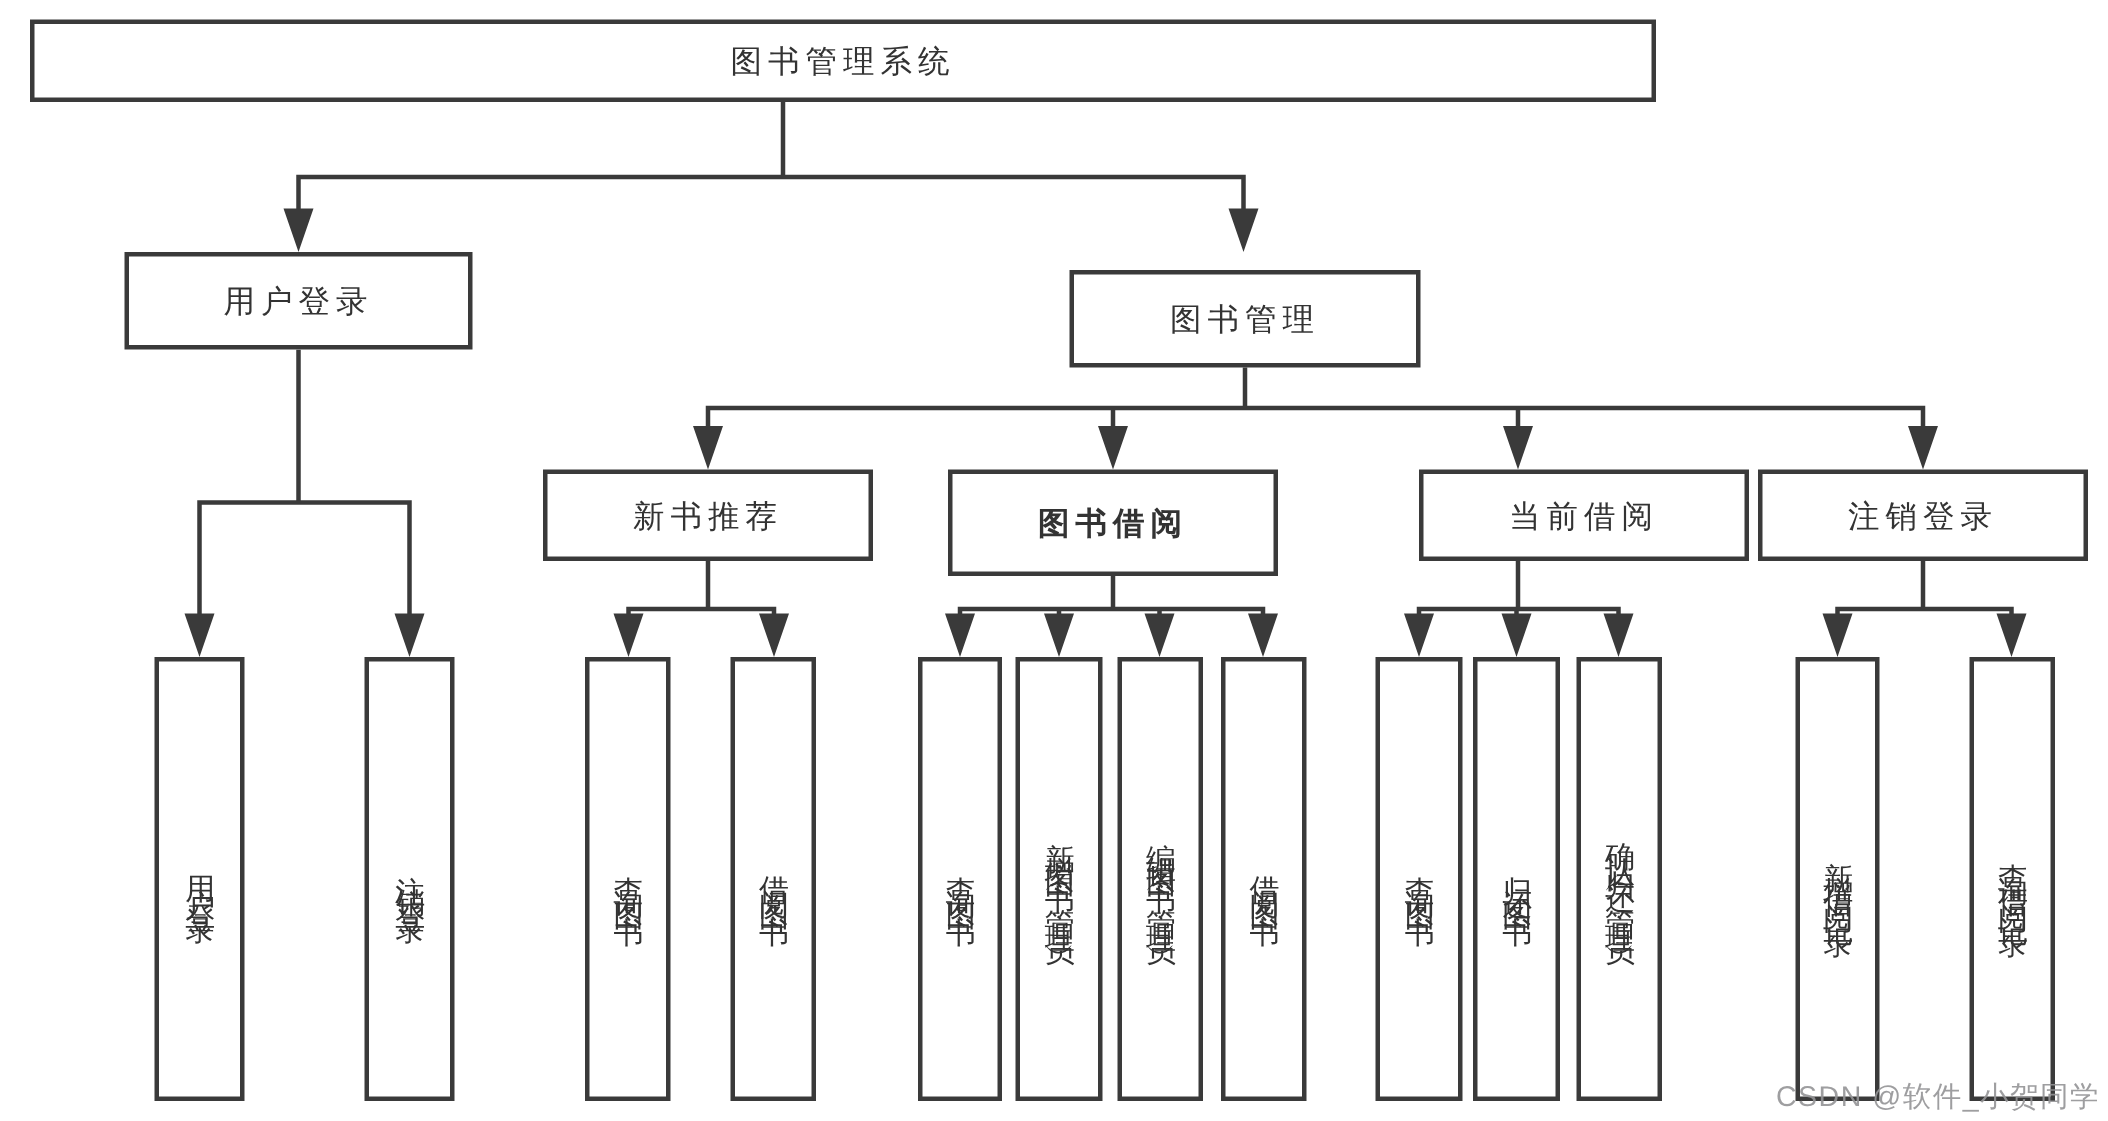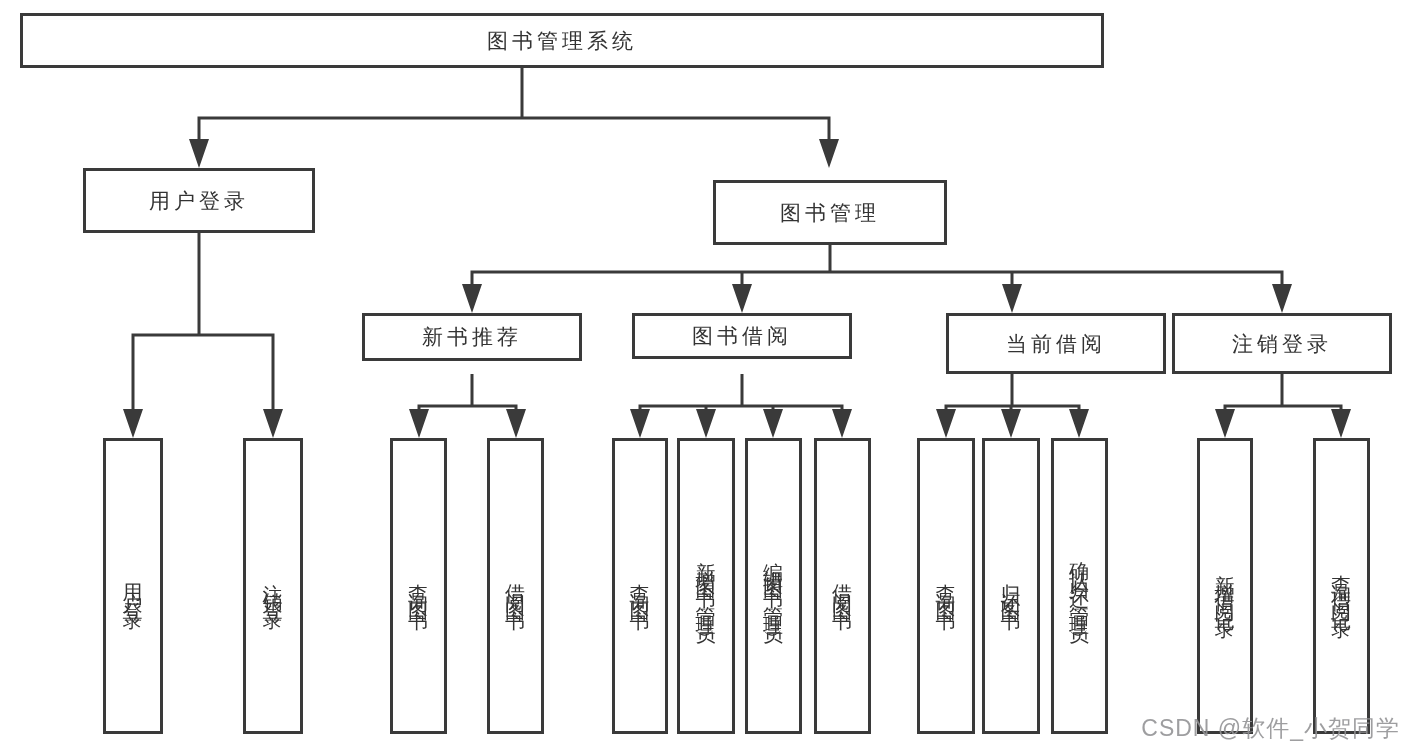--- a/index.html
+++ b/index.html
@@ -38,21 +38,21 @@
     text-orientation: mixed;
     font-size: 20px;
     letter-spacing: 9px;
     line-height: 1;
   }
   #watermark {
     position: absolute;
     right: 5px;
     bottom: 3px;
     z-index: 3;
-    font-size: 23px;
+    font-size: 19px;
     color: rgba(148, 148, 150, 0.9);
     letter-spacing: 1px;
     white-space: nowrap;
   }
 </style>
 </head>
 <body>
 
 <div id="canvas">
 
@@ -111,22 +111,22 @@
       M1069,409 H1089 L1079,438 Z
       M1215,409 H1235 L1225,438 Z
       M1331,409 H1351 L1341,438 Z"></path>
   </svg>
 
   <div class="node hbox" style="left:20px; top:13px; width:1084px; height:55px;">图书管理系统</div>
 
   <div class="node hbox" style="left:83px; top:168px; width:232px; height:65px;">用户登录</div>
   <div class="node hbox" style="left:713px; top:168px; width:234px; height:65px;margin-top:12px;">图书管理</div>
 
-  <div class="node hbox" style="left:362px; top:313px; width:220px; height:48px;">新书推荐</div>
-  <div class="node hbox" style="left:632px; top:313px; width:220px; height:46px;">图书借阅</div>
+  <div class="node hbox" style="left:362px; top:313px; width:220px; height:61px;">新书推荐</div>
+  <div class="node hbox" style="left:632px; top:313px; width:220px; height:71px;font-weight:bold;">图书借阅</div>
   <div class="node hbox" style="left:902px; top:313px; width:220px; height:61px;margin-left:44px;">当前借阅</div>
   <div class="node hbox" style="left:1172px; top:313px; width:220px; height:61px;">注销登录</div>
 
   <div class="node vbox" style="left:103px; top:438px; width:60px; height:296px;">用户登录</div>
   <div class="node vbox" style="left:243px; top:438px; width:60px; height:296px;">注销登录</div>
 
   <div class="node vbox" style="left:390px; top:438px; width:57px; height:296px;">查询图书</div>
   <div class="node vbox" style="left:487px; top:438px; width:57px; height:296px;">借阅图书</div>
 
   <div class="node vbox" style="left:612px; top:438px; width:56px; height:296px;">查询图书</div>

